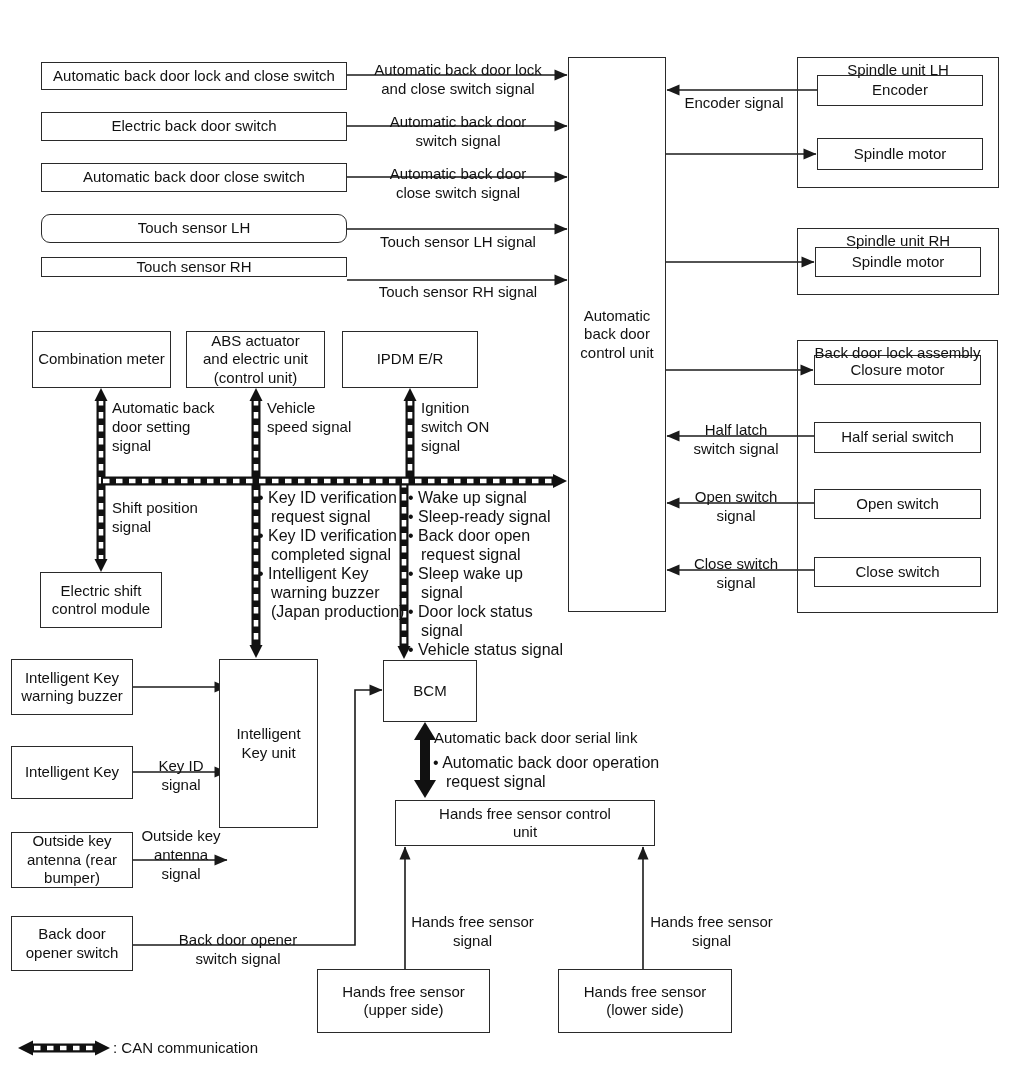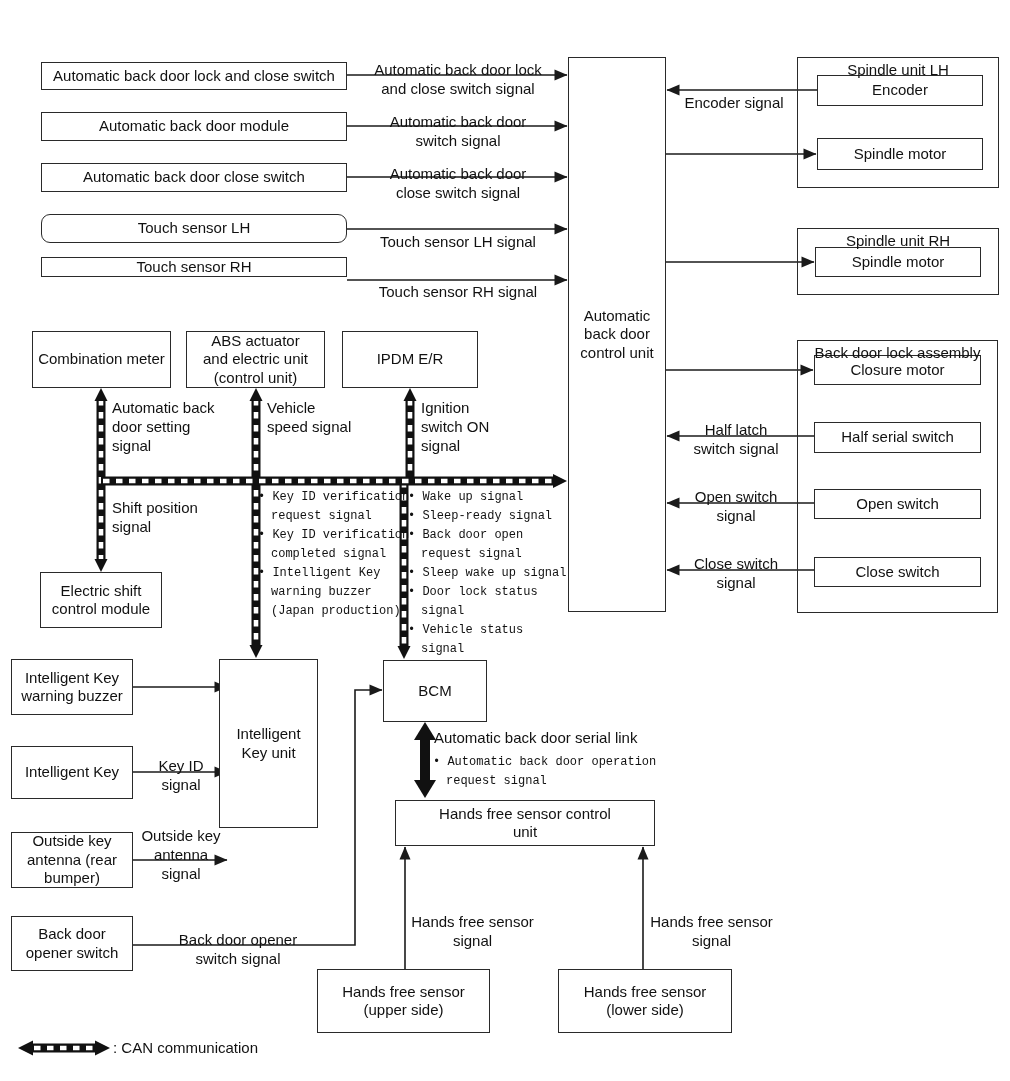--- a/index.html
+++ b/index.html
@@ -9,21 +9,21 @@
   }
   #wires { position:absolute; left:0; top:0; width:1010px; height:1081px; z-index:0; }
   .box {
     position:absolute; box-sizing:border-box; border:1.6px solid #2a2a2a; background:#fff;
     display:flex; align-items:center; justify-content:center; text-align:center;
     white-space:pre-line; font-size:15px; line-height:18.5px; padding:1px 3px; z-index:2;
   }
   .group { position:absolute; box-sizing:border-box; border:1.6px solid #2a2a2a; background:transparent; z-index:1; }
   .lbl { position:absolute; white-space:pre-line; font-size:15px; line-height:18.8px; z-index:3; }
   .lbl.center { text-align:center;margin-top:24px; }
-  .bullets { position:absolute; font-size:12px; line-height:19px; z-index:3;font-family:Liberation Mono, monospace; }
+  .bullets { position:absolute; font-size:16px; line-height:19px; z-index:3; }
   .bullet-item { padding-left:13px; text-indent:-13px; }
   .bullet-item::before { content:"\2022  "; }
 </style>
 </head>
 <body>
 
 <div id="stage">
 
   <svg id="wires" viewBox="0 0 1010 1081">
     <defs>
@@ -95,21 +95,21 @@
   </svg>
 
   <div class="group" style="left:797px;top:57px;width:202px;height:131px;"></div>
   <div class="group" style="left:797px;top:228px;width:202px;height:67px;"></div>
   <div class="group" style="left:797px;top:340px;width:201px;height:273px;"></div>
   <div class="lbl center" style="left:797px;top:37px;width:202px;">Spindle unit LH</div>
   <div class="lbl center" style="left:797px;top:208px;width:202px;">Spindle unit RH</div>
   <div class="lbl center" style="left:797px;top:320px;width:201px;">Back door lock assembly</div>
 
   <div class="box" style="left:41px;top:62px;width:306px;height:28px;">Automatic back door lock and close switch</div>
-  <div class="box" style="left:41px;top:112px;width:306px;height:29px;">Automatic back door module</div>
+  <div class="box" style="left:41px;top:112px;width:306px;height:29px;">Electric back door switch</div>
   <div class="box" style="left:41px;top:163px;width:306px;height:29px;">Automatic back door close switch</div>
   <div class="box" style="left:41px;top:214px;width:306px;height:29px;border-radius:9px;">Touch sensor LH</div>
   <div class="box" style="left:41px;top:257px;width:306px;height:20px;">Touch sensor RH</div>
   <div class="box" style="left:568px;top:57px;width:98px;height:555px;">Automatic
 back door
 control unit</div>
   <div class="box" style="left:32px;top:331px;width:139px;height:57px;">Combination meter</div>
   <div class="box" style="left:186px;top:331px;width:139px;height:57px;">ABS actuator
 and electric unit
 (control unit)</div>
@@ -119,21 +119,21 @@
   <div class="box" style="left:11px;top:659px;width:122px;height:56px;">Intelligent Key
 warning buzzer</div>
   <div class="box" style="left:11px;top:746px;width:122px;height:53px;">Intelligent Key</div>
   <div class="box" style="left:11px;top:832px;width:122px;height:56px;">Outside key
 antenna (rear
 bumper)</div>
   <div class="box" style="left:11px;top:916px;width:122px;height:55px;">Back door
 opener switch</div>
   <div class="box" style="left:219px;top:659px;width:99px;height:169px;">Intelligent
 Key unit</div>
-  <div class="box" style="left:383px;top:660px;width:104px;height:62px;">BCM</div>
+  <div class="box" style="left:383px;top:660px;width:94px;height:62px;">BCM</div>
   <div class="box" style="left:395px;top:800px;width:260px;height:46px;">Hands free sensor control
 unit</div>
   <div class="box" style="left:317px;top:969px;width:173px;height:64px;">Hands free sensor
 (upper side)</div>
   <div class="box" style="left:558px;top:969px;width:174px;height:64px;">Hands free sensor
 (lower side)</div>
   <div class="box" style="left:817px;top:75px;width:166px;height:31px;">Encoder</div>
   <div class="box" style="left:817px;top:138px;width:166px;height:32px;">Spindle motor</div>
   <div class="box" style="left:815px;top:247px;width:166px;height:30px;">Spindle motor</div>
   <div class="box" style="left:814px;top:355px;width:167px;height:30px;">Closure motor</div>

